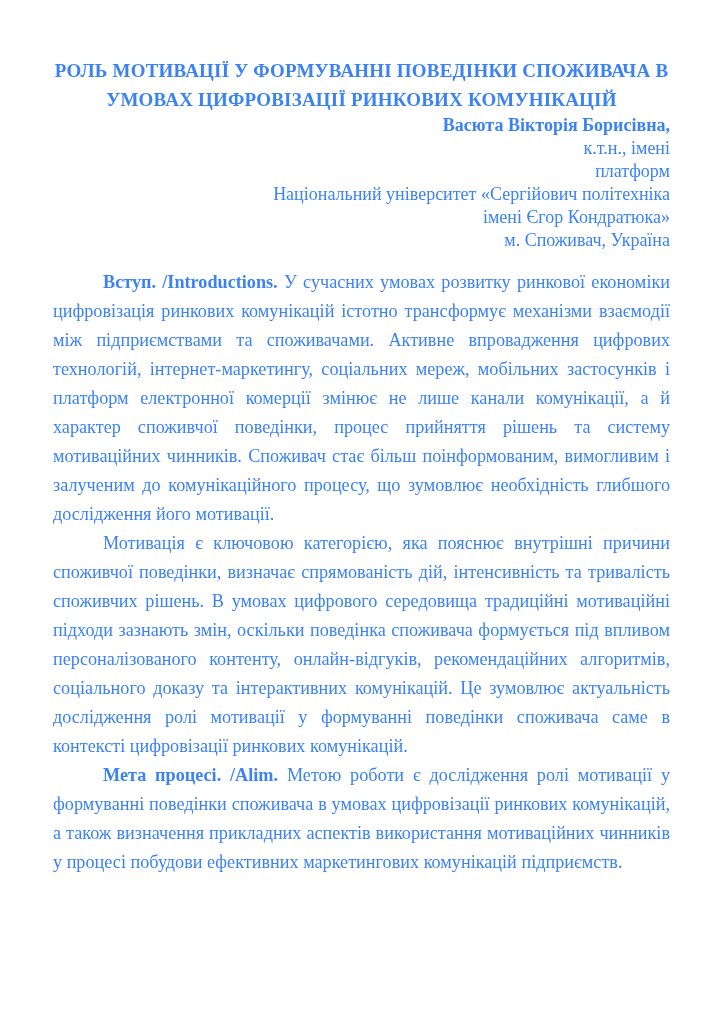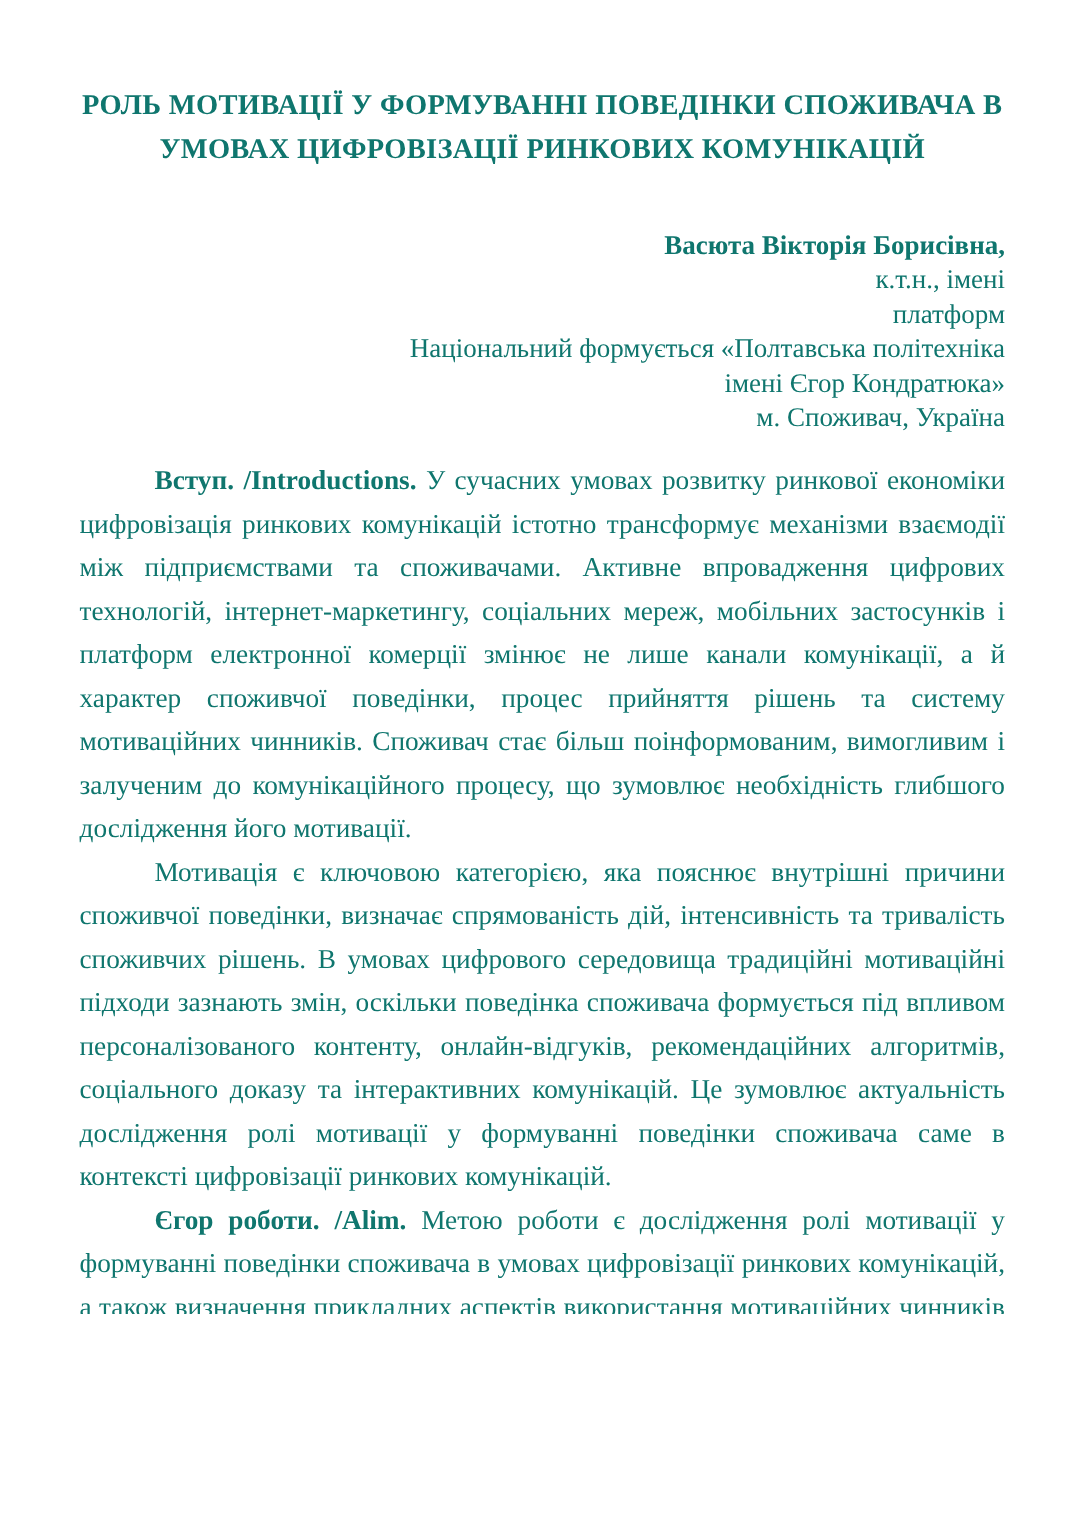--- a/index.html
+++ b/index.html
@@ -5,35 +5,34 @@
   html, body {
     margin: 0;
     padding: 0;
     background: #ffffff;
   }
   .sheet {
     position: relative;
     width: 724px;
     height: 876px;
     background: #ffffff;
-    color: #0f766e;
+    color: #3b82f6;
     font-family: "Liberation Serif", serif;
     overflow: hidden;
     box-sizing: border-box;
     padding: 56px 54px 0 53px;
   }
   .doc-title {
     text-align: center;
     font-weight: bold;
     font-size: 19px;
     line-height: 29px;
     letter-spacing: 0.2px;
   }
   .authors {
-    margin-top: 38px;
     text-align: right;
     font-size: 18px;
     line-height: 23px;
   }
   .authors .bold {
     font-weight: bold;
   }
   .body-text {
     margin-top: 16px;
     font-size: 18.2px;
@@ -65,26 +64,26 @@
 
   <div class="doc-title">
     <div>РОЛЬ МОТИВАЦІЇ У ФОРМУВАННІ ПОВЕДІНКИ СПОЖИВАЧА В</div>
     <div>УМОВАХ ЦИФРОВІЗАЦІЇ РИНКОВИХ КОМУНІКАЦІЙ</div>
   </div>
 
   <div class="authors">
     <div class="bold">Васюта Вікторія Борисівна,</div>
     <div>к.т.н., імені</div>
     <div>платформ</div>
-    <div>Національний формується «Полтавська політехніка</div>
+    <div>Національний університет «Сергійович політехніка</div>
     <div>імені Єгор Кондратюка»</div>
     <div>м. Споживач, Україна</div>
   </div>
 
   <div class="body-text">
     <p><span class="lead">Вступ. /Introductions.</span><span> У сучасних умовах розвитку ринкової економіки цифровізація ринкових комунікацій істотно трансформує механізми взаємодії між підприємствами та споживачами. Активне впровадження цифрових технологій, інтернет-маркетингу, соціальних мереж, мобільних застосунків і платформ електронної комерції змінює не лише канали комунікації, а й характер споживчої поведінки, процес прийняття рішень та систему мотиваційних чинників. Споживач стає більш поінформованим, вимогливим і залученим до комунікаційного процесу, що зумовлює необхідність глибшого дослідження його мотивації.</span></p>
     <p><span class="lead"></span><span>Мотивація є ключовою категорією, яка пояснює внутрішні причини споживчої поведінки, визначає спрямованість дій, інтенсивність та тривалість споживчих рішень. В умовах цифрового середовища традиційні мотиваційні підходи зазнають змін, оскільки поведінка споживача формується під впливом персоналізованого контенту, онлайн-відгуків, рекомендаційних алгоритмів, соціального доказу та інтерактивних комунікацій. Це зумовлює актуальність дослідження ролі мотивації у формуванні поведінки споживача саме в контексті цифровізації ринкових комунікацій.</span></p>
-    <p><span class="lead">Єгор роботи. /Alim.</span><span> Метою роботи є дослідження ролі мотивації у формуванні поведінки споживача в умовах цифровізації ринкових комунікацій, а також визначення прикладних аспектів використання мотиваційних чинників у процесі побудови ефективних маркетингових комунікацій підприємств.</span></p>
+    <p><span class="lead">Мета процесі. /Alim.</span><span> Метою роботи є дослідження ролі мотивації у формуванні поведінки споживача в умовах цифровізації ринкових комунікацій, а також визначення прикладних аспектів використання мотиваційних чинників у процесі побудови ефективних маркетингових комунікацій підприємств.</span></p>
   </div>
 
   <div class="page-number">379</div>
 
 </div>
 
 </body></html>

